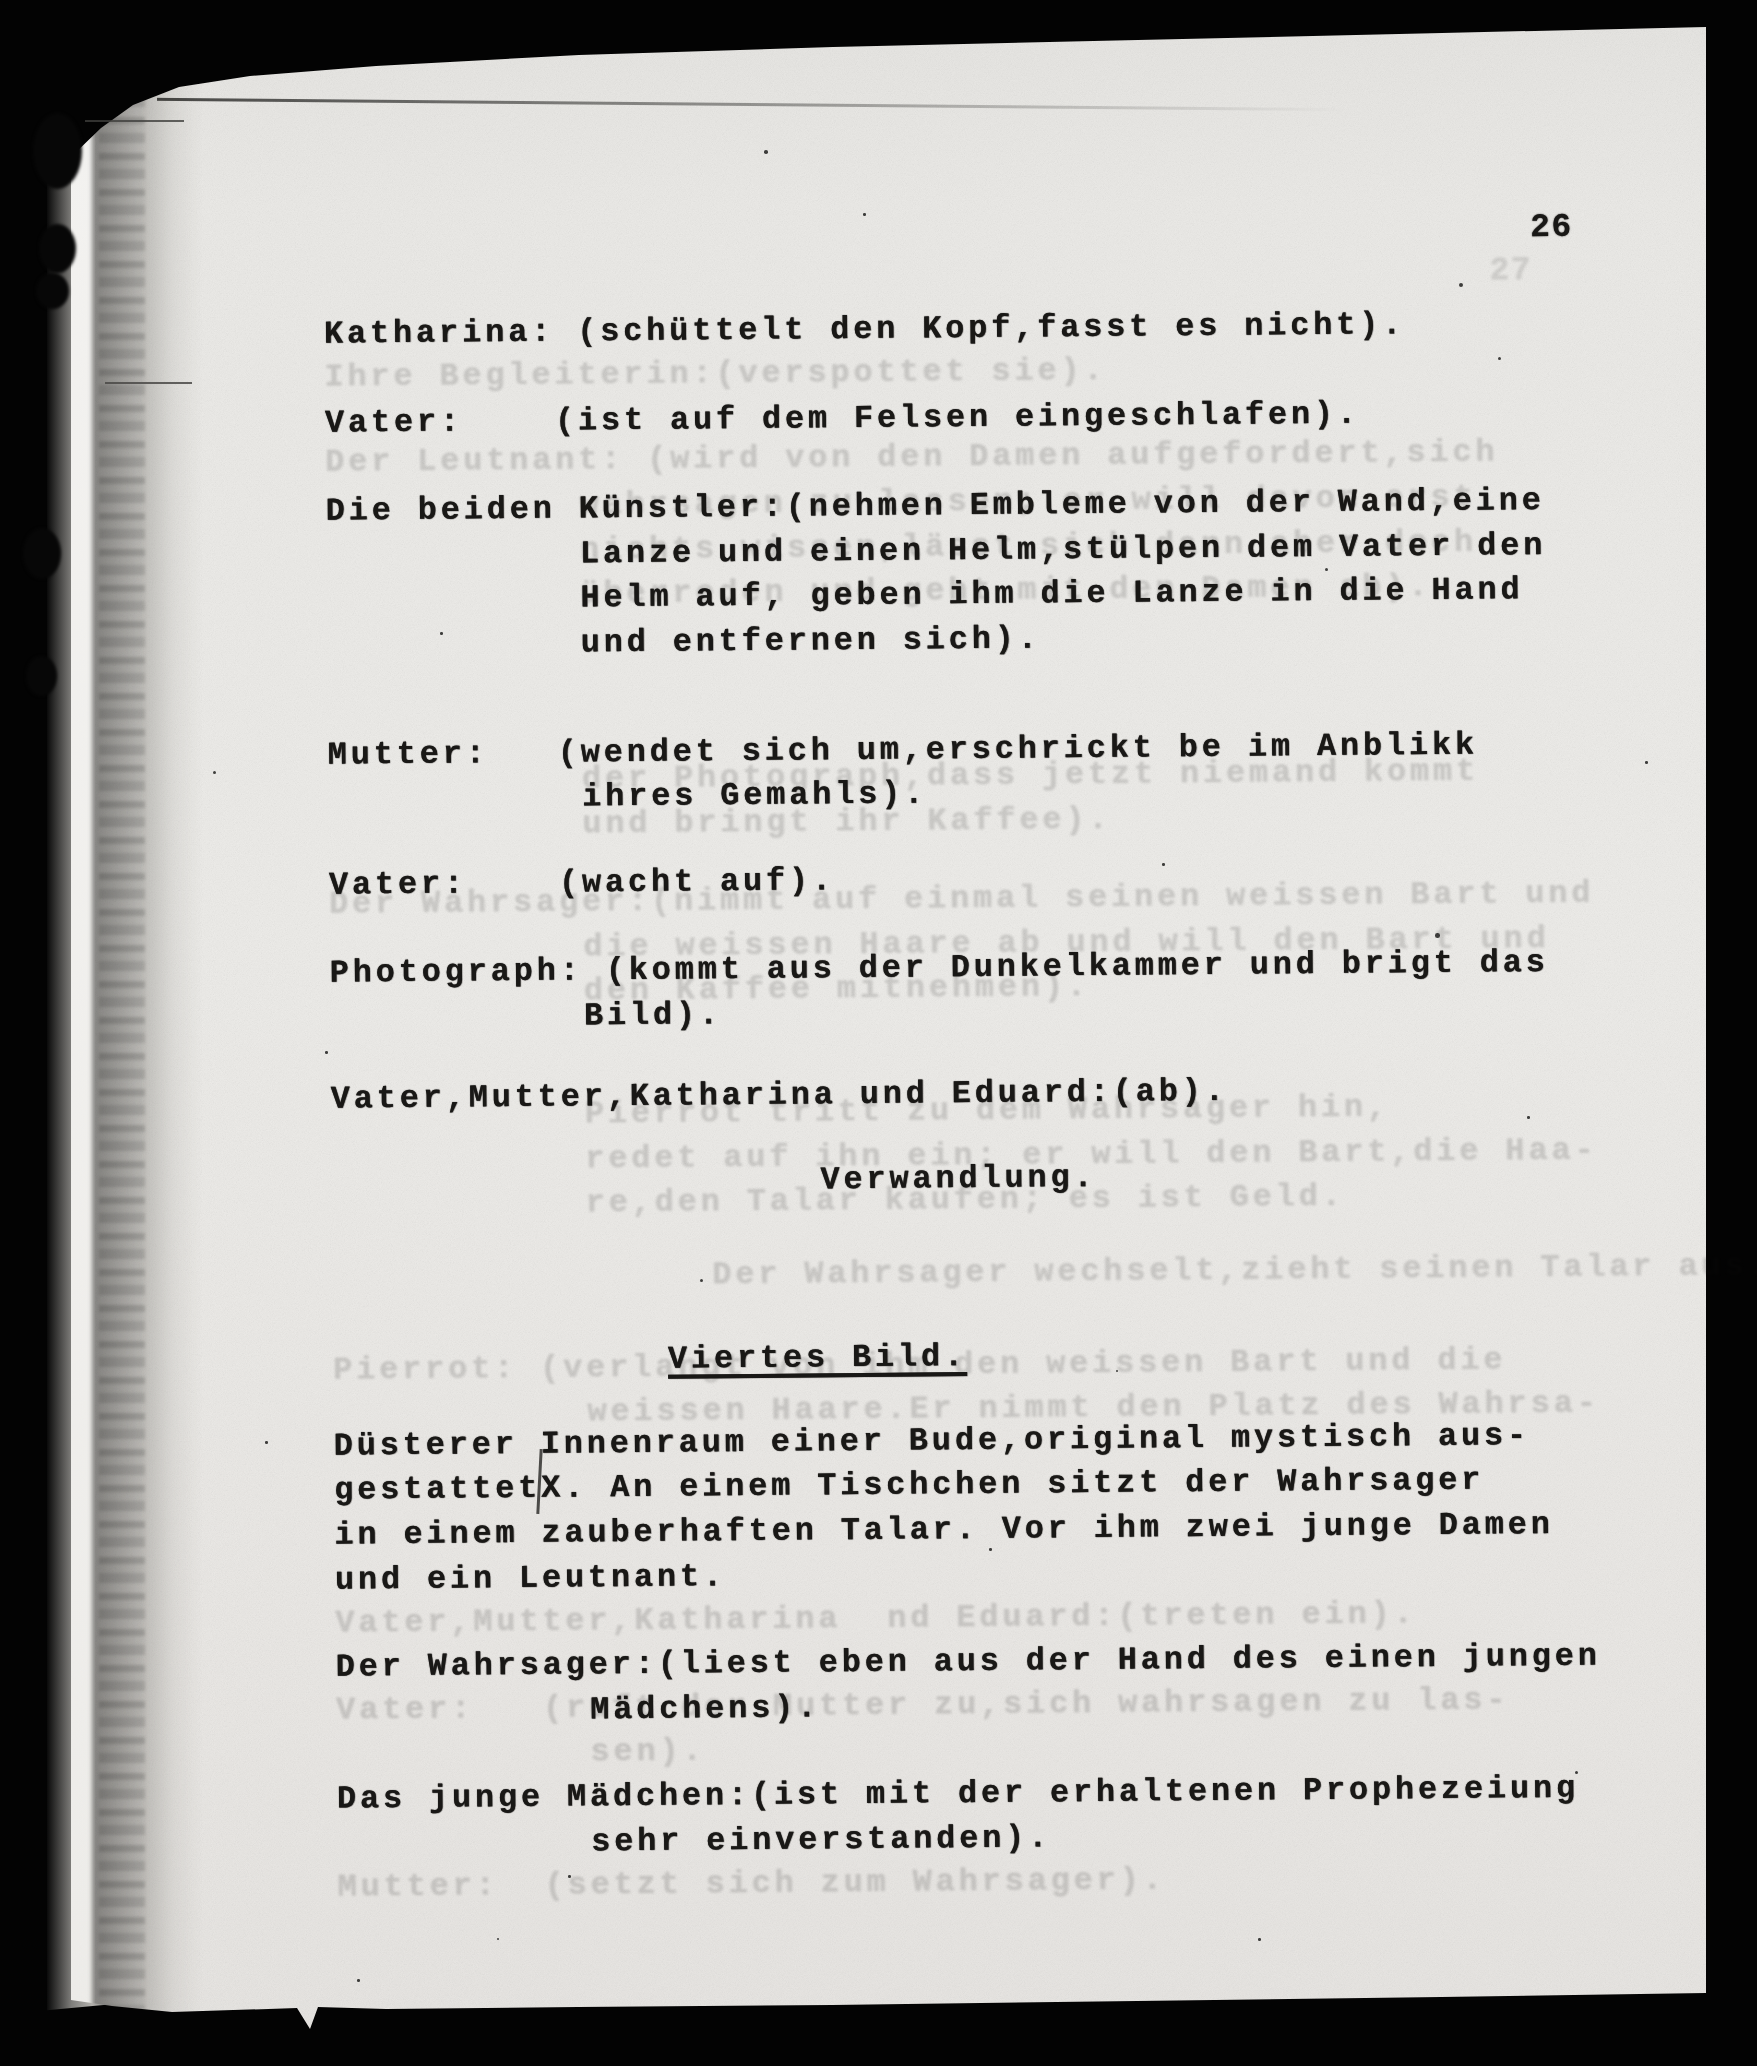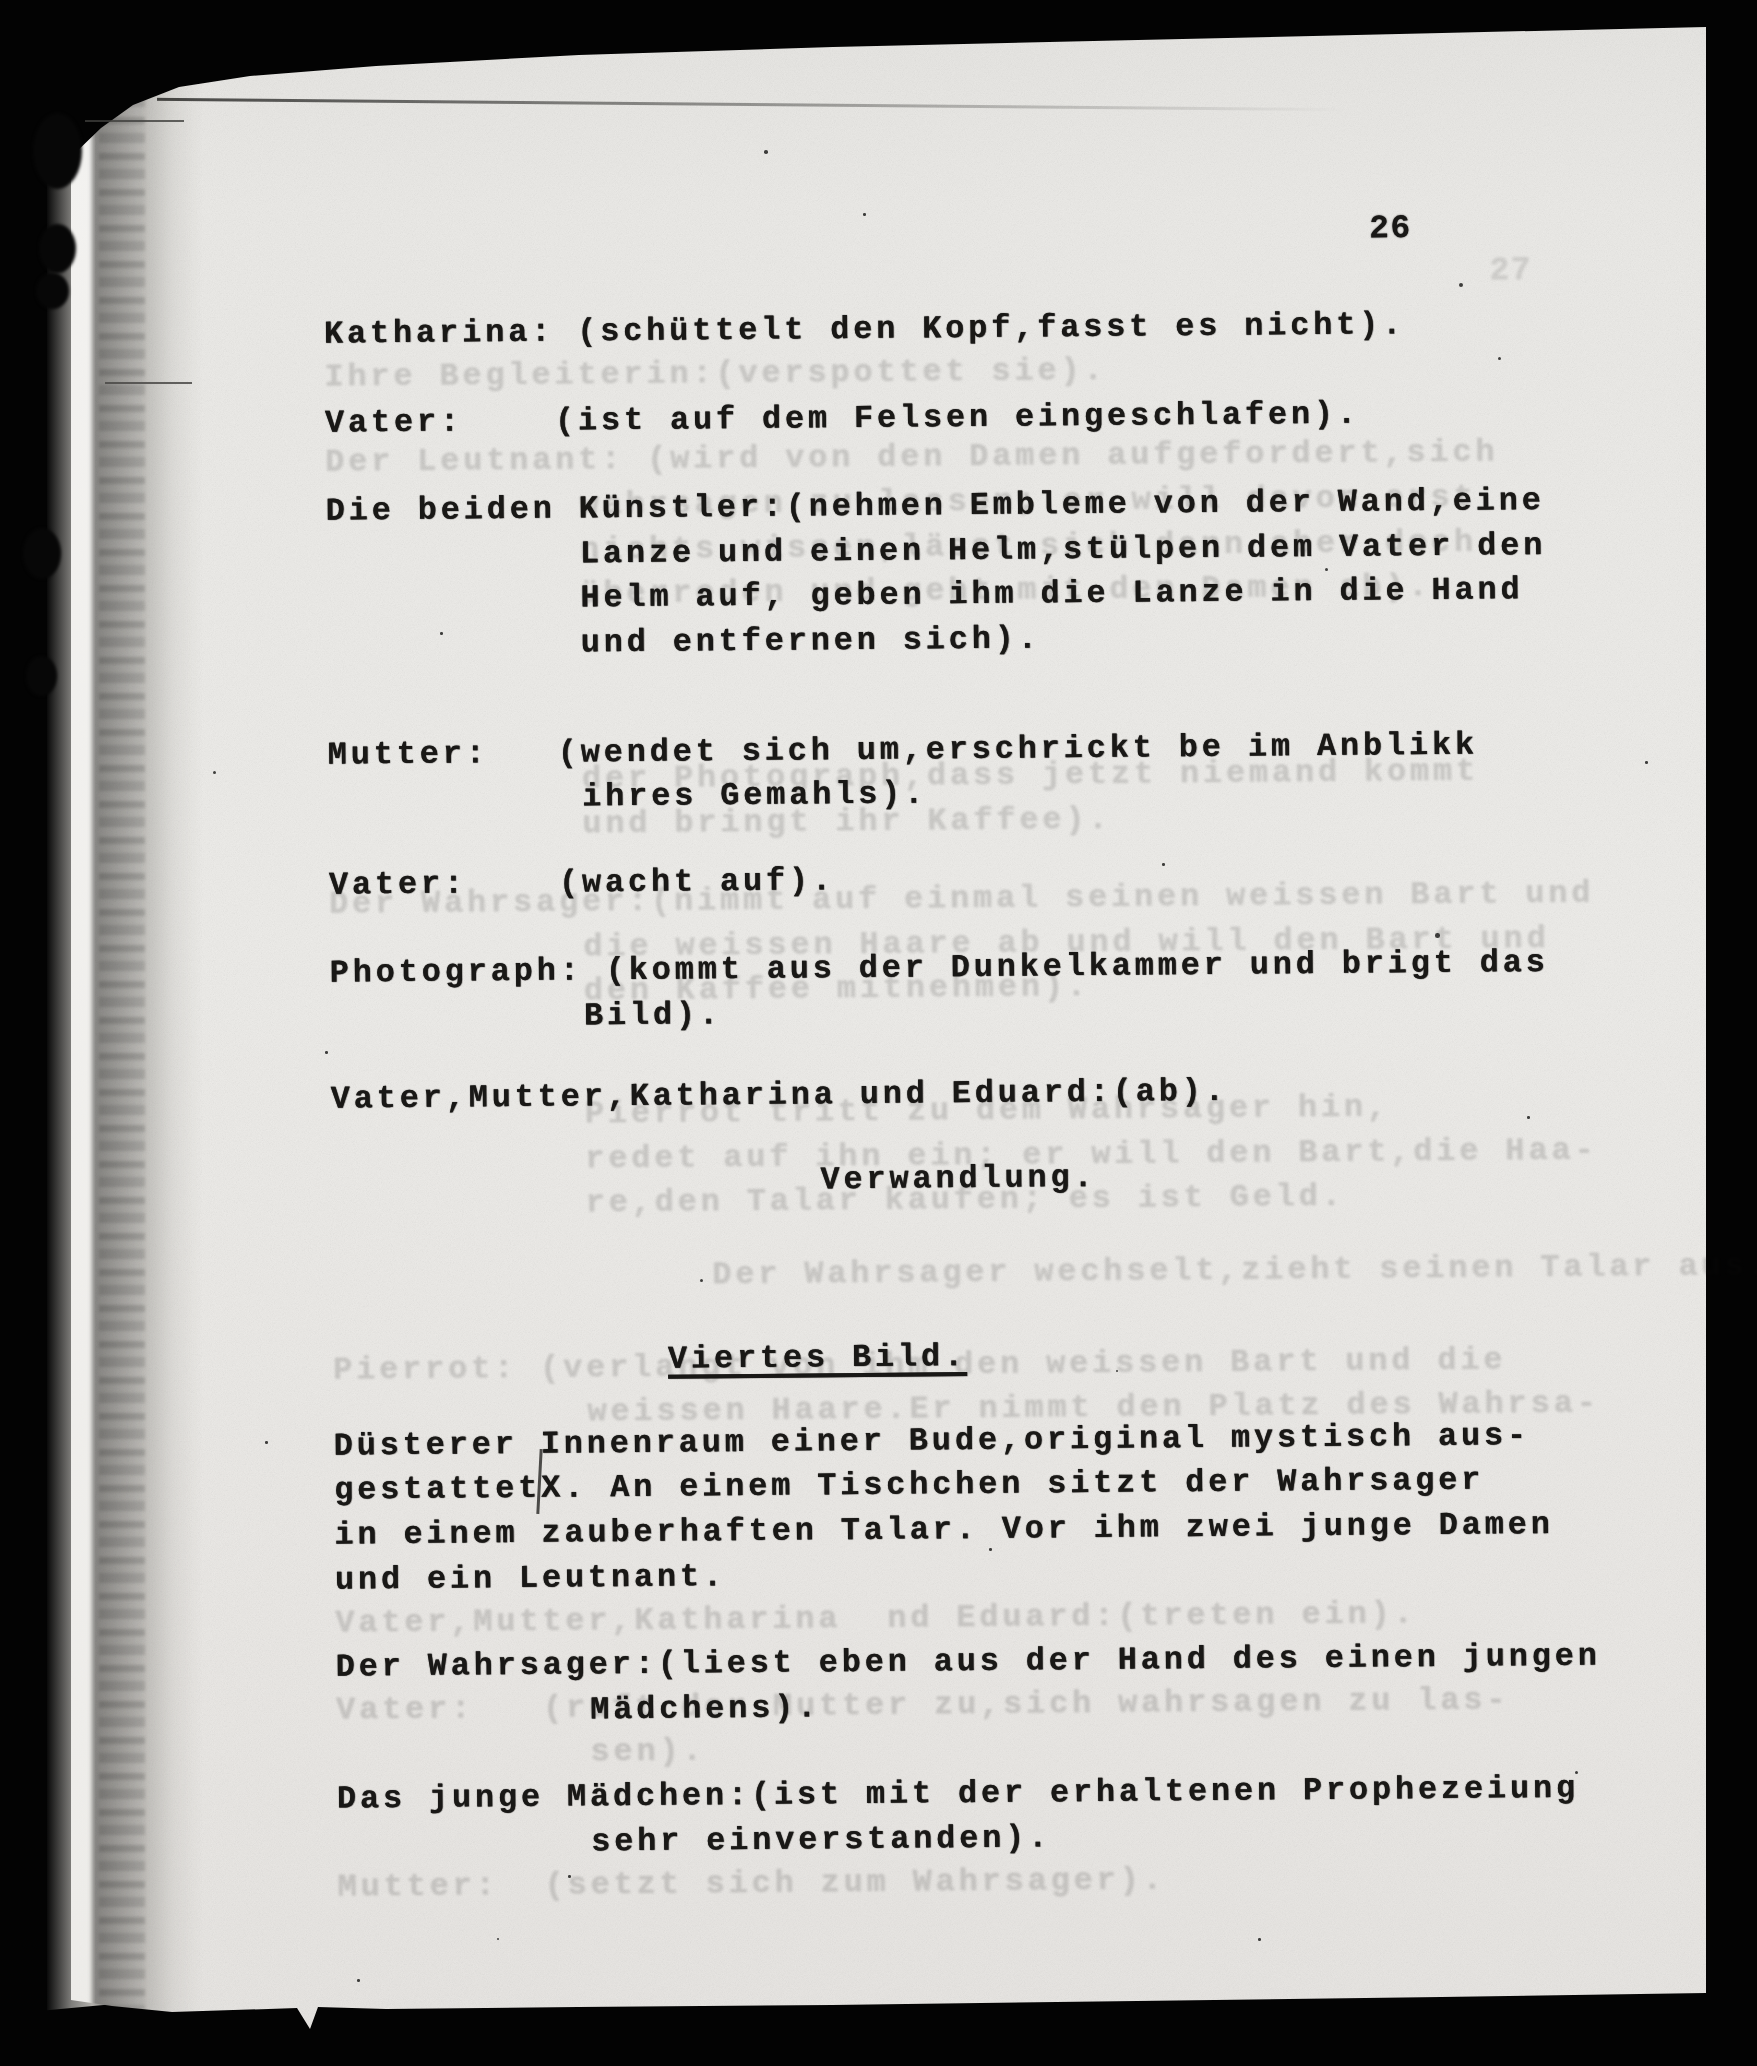--- a/index.html
+++ b/index.html
@@ -77,21 +77,21 @@
   <div class="artifact pencil"></div>
   <div class="artifact stroke-i"></div>
 
   <div class="blob b1"></div>
   <div class="blob b2"></div>
   <div class="blob b3"></div>
   <div class="blob b4"></div>
   <div class="blob b5"></div>
 
   <div class="text-layer">
-    <div class="line pagenum" style="left:1376px;top:217px;">26</div>
+    <div class="line pagenum" style="left:1537px;top:217px;">26</div>
     <div class="line pagenum ghostnum" style="left:1496px;top:260px;">27</div>
 
   <div class="line" style="left: 330px; top: 314px;">Katharina: (schüttelt den Kopf,fasst es nicht).</div>
       <div class="line" style="left: 330px; top: 403px;">Vater:    (ist auf dem Felsen eingeschlafen).</div>
       <div class="line" style="left: 330px; top: 491px;">Die beiden Künstler:(nehmen Embleme von der Wand,eine</div>
       <div class="line" style="left: 584px; top: 536px;">Lanze und einen Helm,stülpen dem Vater den</div>
       <div class="line" style="left: 584px; top: 580px;">Helm auf, geben ihm die Lanze in die Hand</div>
       <div class="line" style="left: 584px; top: 625px;">und entfernen sich).</div>
       <div class="line" style="left: 330px; top: 735px;">Mutter:   (wendet sich um,erschrickt be im Anblikk</div>
       <div class="line" style="left: 584px; top: 779px;">ihres Gemahls).</div>

